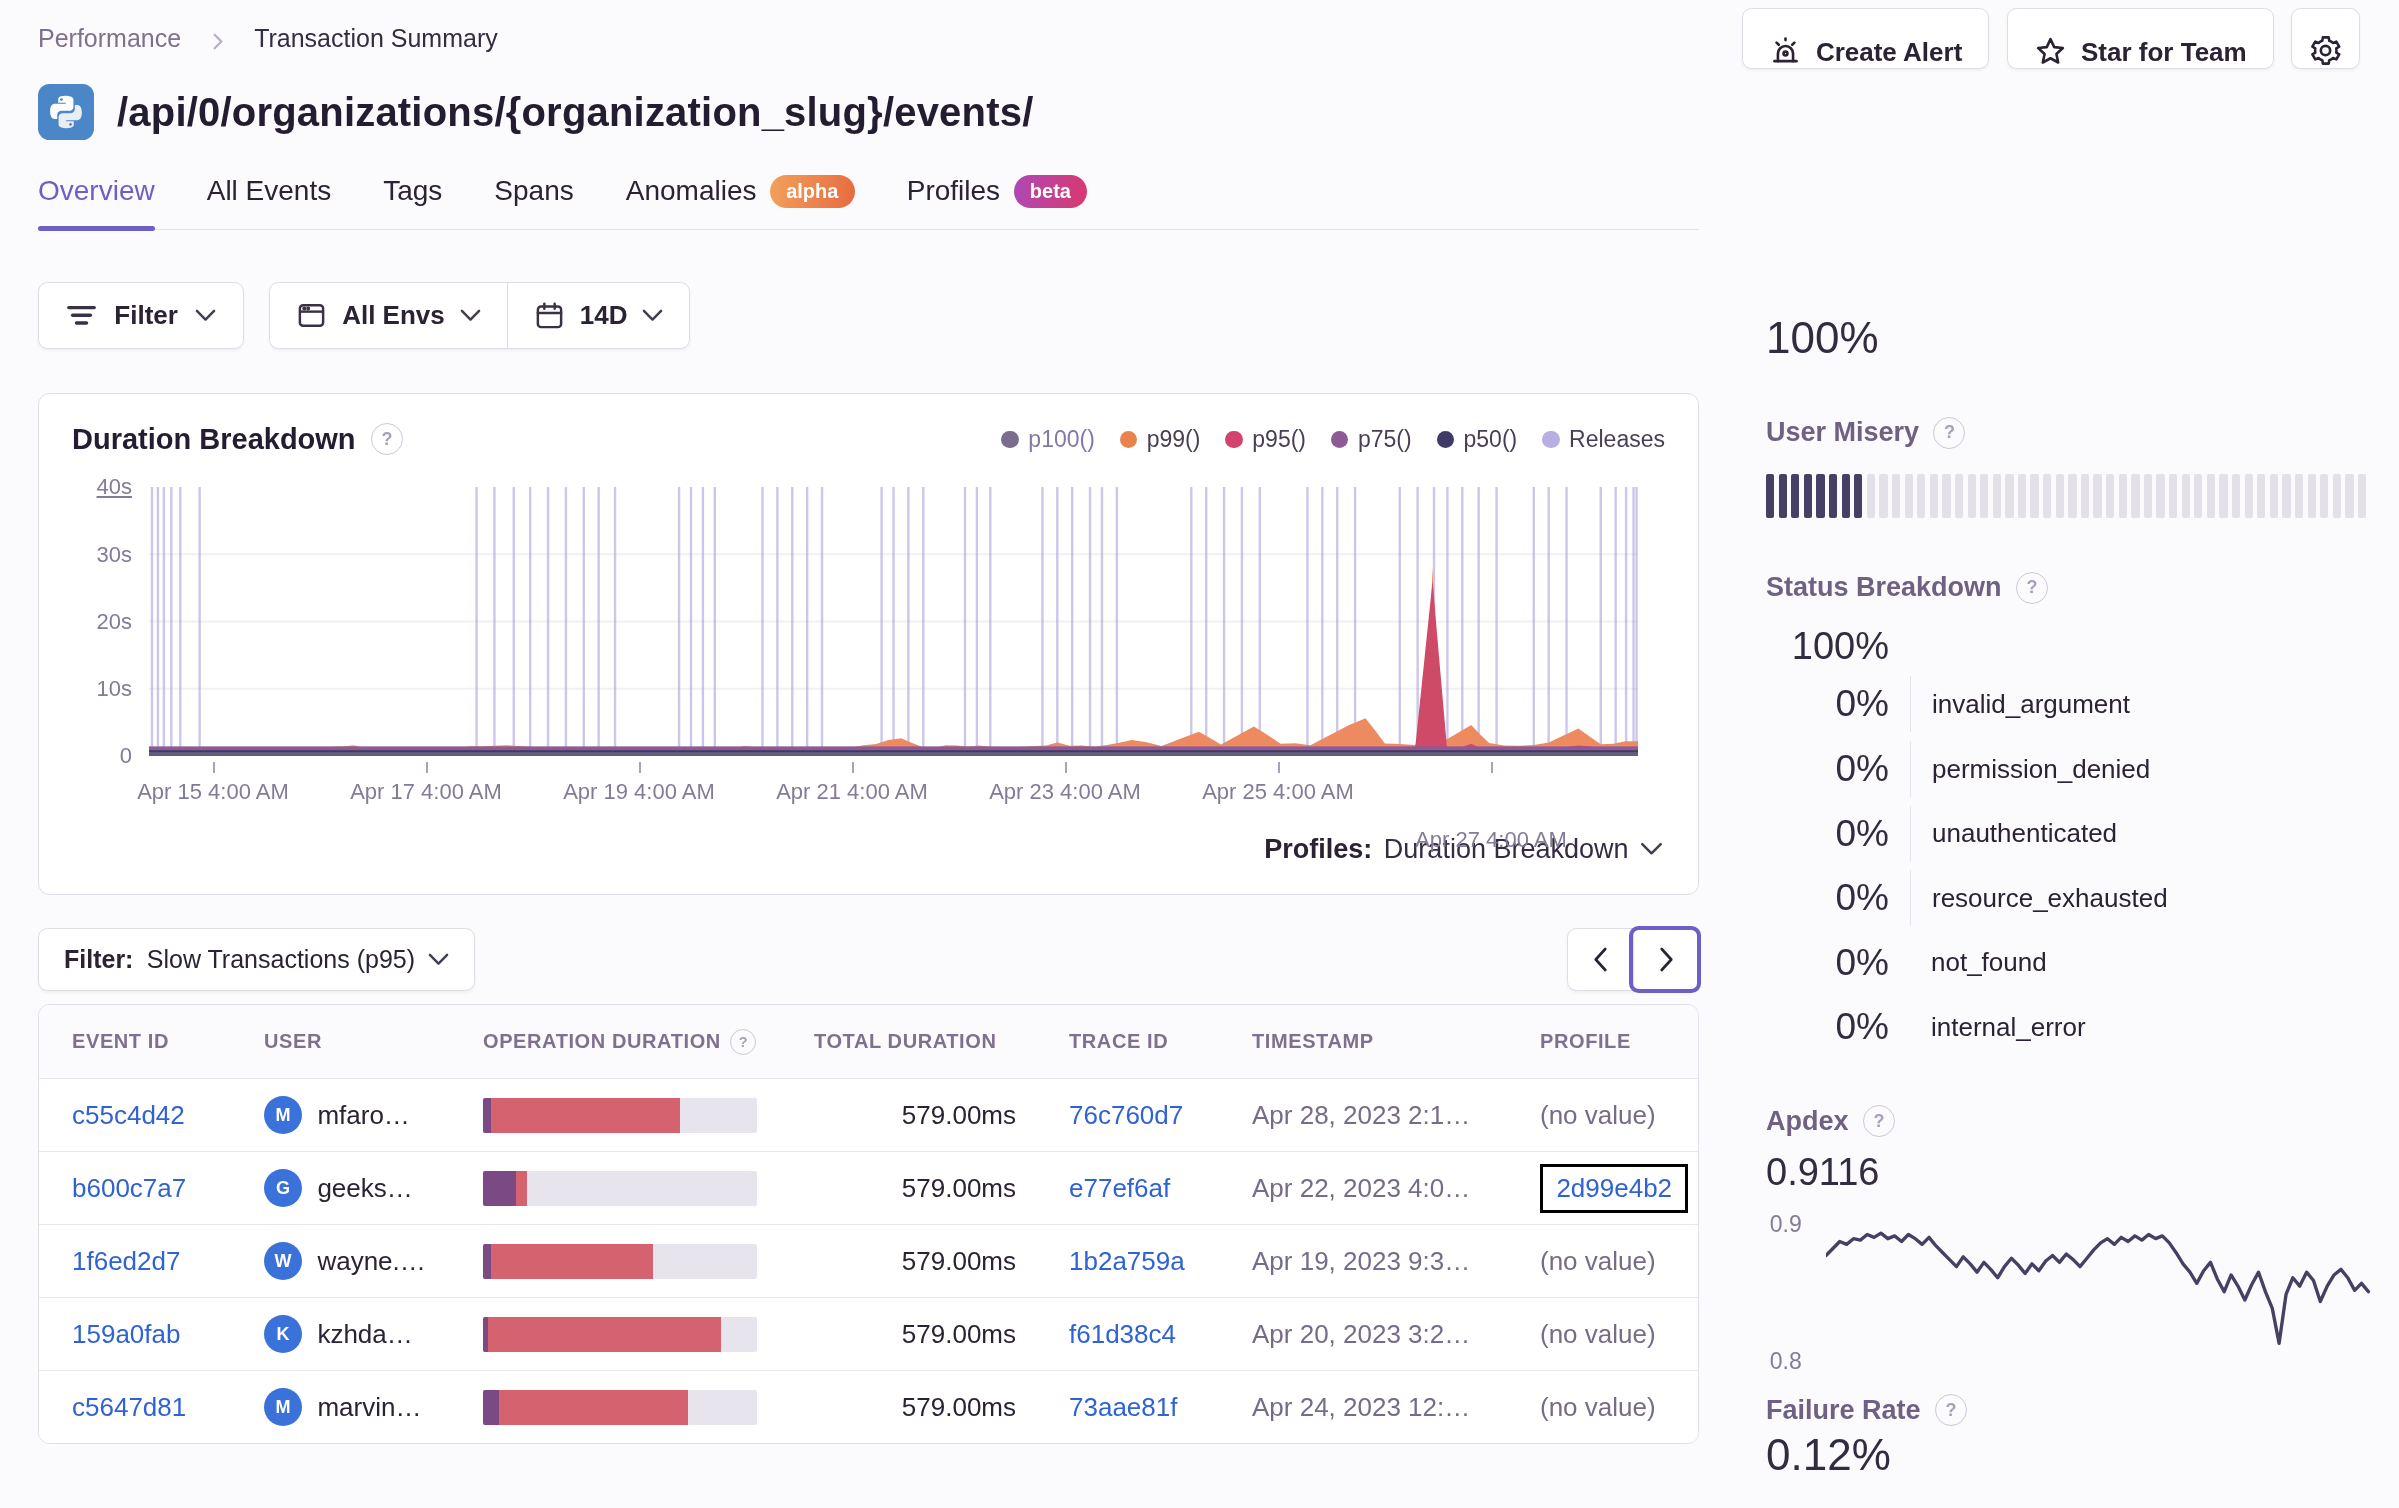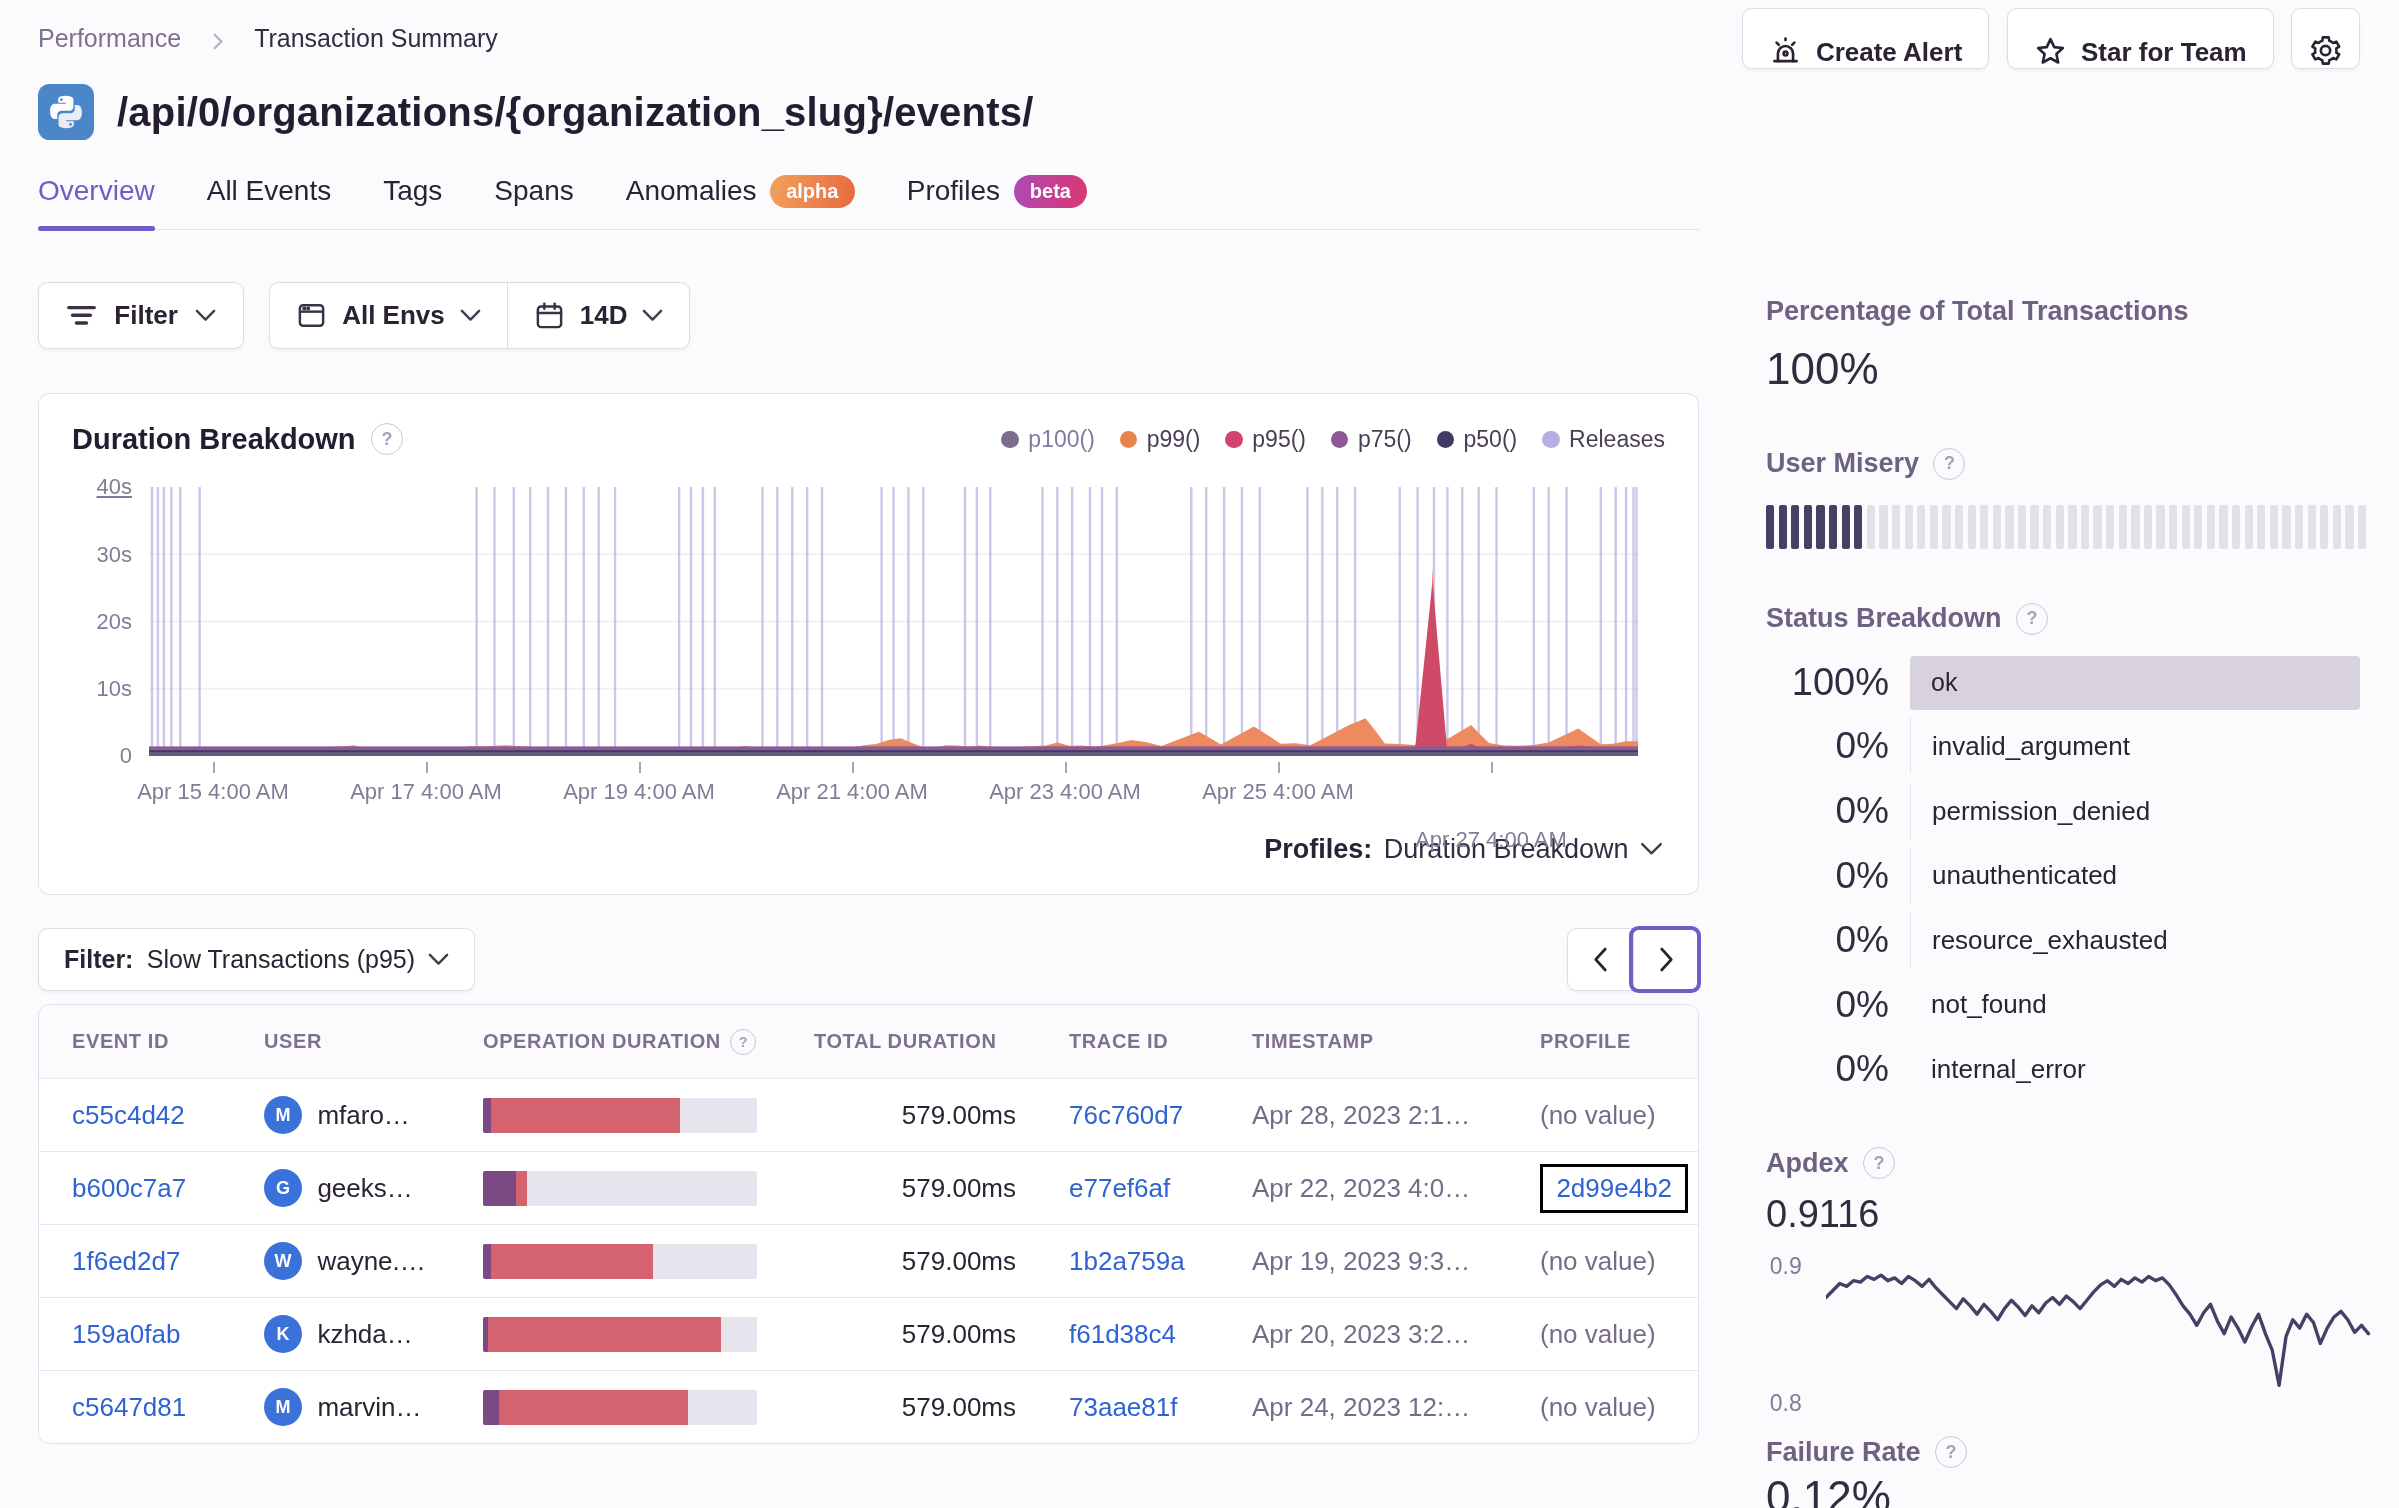--- a/index.html
+++ b/index.html
@@ -561,21 +561,20 @@
                 <span class="novalue">(no value)</span>
               </div>
             </div>
           </div>
       </div>
     </div>
 
     <div class="sidebar">
 
       <div class="sect first">
-        <div class="side-heading">Percentage of Total Transactions</div>
         <div class="side-value">100%</div>
       </div>
 
       <div class="sect">
         <div class="side-heading">
           <span>User Misery</span>
           <span class="help-circle">?</span>
         </div>
         <div class="misery-ticks" id="misery">
             <div class="mtick filled"></div>
@@ -630,21 +629,20 @@
       </div>
 
       <div class="sect">
         <div class="side-heading">
           <span>Status Breakdown</span>
           <span class="help-circle">?</span>
         </div>
         <div class="status-rows" id="statusrows">
             <div class="status-main">
               <div class="status-pct">100%</div>
-              <div class="ok-bar">ok</div>
             </div>
             <div class="zero-row">
               <div class="status-pct">0%</div>
               <div class="zero-label lined">invalid_argument</div>
             </div>
             <div class="zero-row">
               <div class="status-pct">0%</div>
               <div class="zero-label lined">permission_denied</div>
             </div>
             <div class="zero-row">

